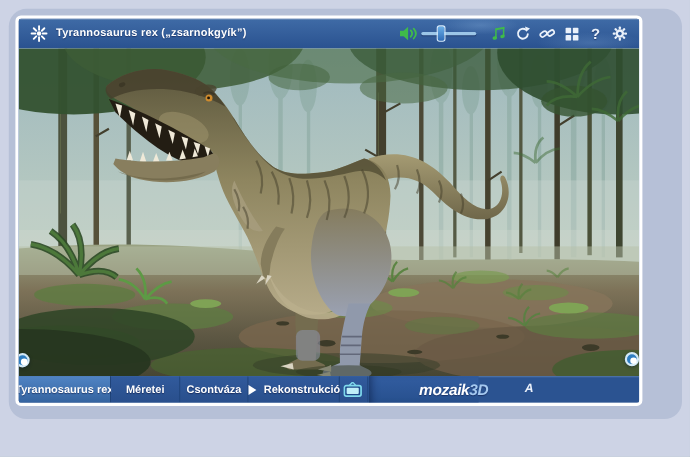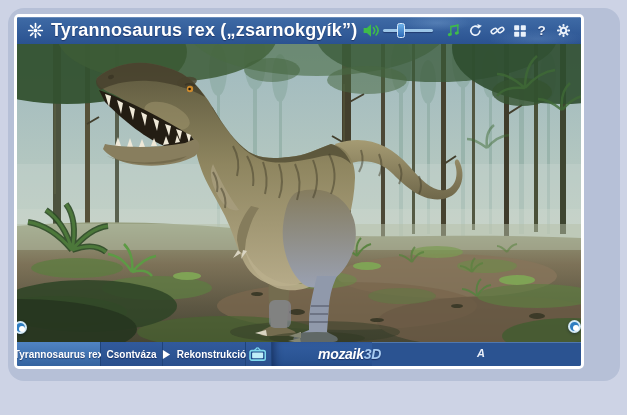--- a/index.html
+++ b/index.html
@@ -12,21 +12,21 @@
             border:3px solid #ffffff; border-radius:5px; background:#2b5391; overflow:hidden; }
 
   
   .titlebar { position:relative; height:27px; display:flex; align-items:center; padding:0 7px;
     background:
       radial-gradient(50px 12px at 420px 6px, rgba(130,170,215,.35), transparent 70%),
       radial-gradient(70px 14px at 520px 22px, rgba(130,170,215,.28), transparent 70%),
       linear-gradient(#3f6ba6,#2a5290);
     box-shadow: inset 0 1px 0 rgba(255,255,255,.22); }
   .app-icon { width:17px; height:17px; margin:0 7px 0 3px; flex:0 0 auto; }
-  .title { color:#fff; font-size:18px; font-weight:bold; letter-spacing:.2px;
+  .title { color:#fff; font-size:10px; font-weight:bold; letter-spacing:.2px;
            text-shadow:0 1px 1px rgba(0,0,40,.4); white-space:nowrap; }
   .toolbar { margin-left:auto; display:flex; align-items:center; }
   .tool { width:21px; height:21px; display:flex; align-items:center; justify-content:center;
           margin-left:1px; cursor:pointer; }
   .tool.help { color:#eaf1fa; font-size:13.5px; font-weight:bold; text-shadow:0 1px 1px rgba(0,0,40,.4); }
   .slider { position:relative; width:50px; height:21px; margin:0 9px 0 2px; cursor:pointer; }
   .slider-track { position:absolute; left:0; right:0; top:9px; height:3px; border-radius:2px;
                   background:#9cc6e8; box-shadow:0 1px 1px rgba(0,0,40,.35); }
   .slider-handle { position:absolute; left:14px; top:3px; width:8px; height:15px; border-radius:2.5px;
                    background:linear-gradient(#6cb0e8,#2f6cb8); border:1px solid #d6eafb; cursor:grab; }
@@ -369,20 +369,23 @@
       </svg>
 
       <div class="hotspot left"></div>
       <div class="hotspot right"></div>
     </div>
 
     <div class="tabbar">
       <div class="tab active t0">
         <span>Tyrannosaurus rex</span>
       </div>
+      <div class="tab t2">
+        <span>Méretei</span>
+      </div>
       <div class="tab t4">
         <span>Csontváza</span>
       </div>
       <div class="tab t5">
         <svg class="play-ic" viewBox="0 0 10 12">
           <path d="M1,1 L9,6 L1,11 Z" fill="#ffffff"></path>
         </svg>
         <span>Rekonstrukció</span>
       </div>
       <div class="tab-tv">

